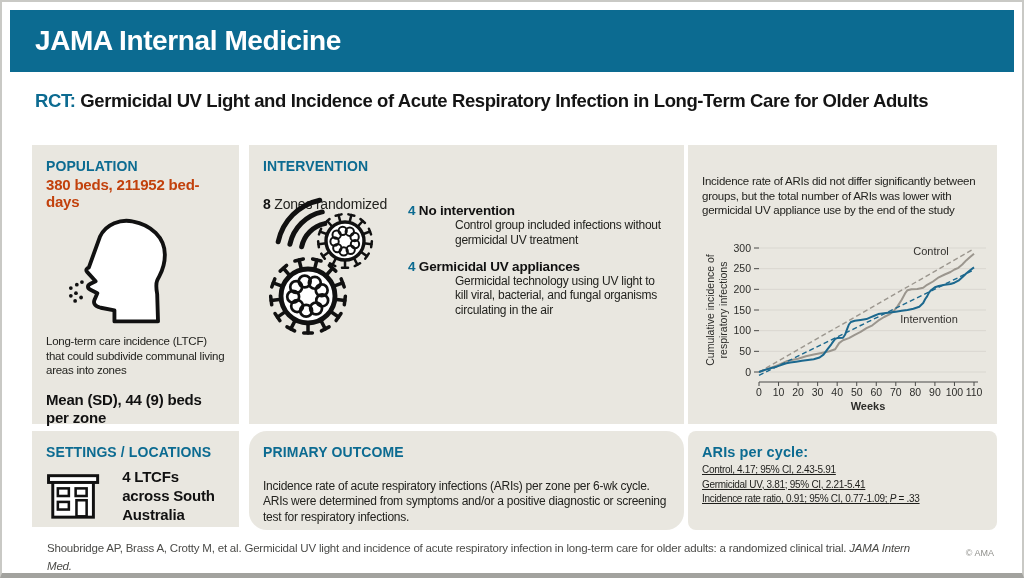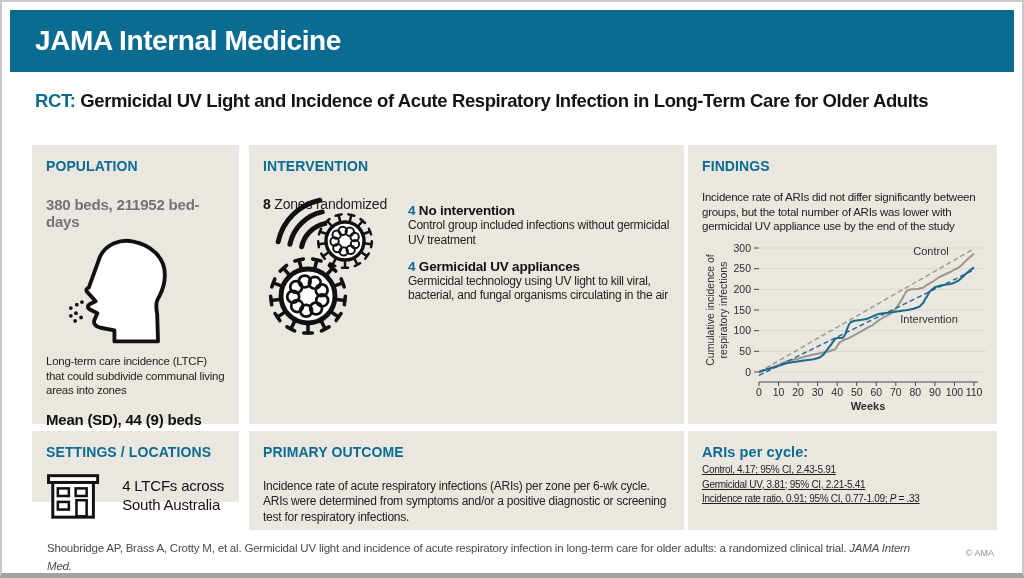--- a/index.html
+++ b/index.html
@@ -15,40 +15,40 @@
   .band .journal { font-size:28px; font-weight:bold; letter-spacing:-0.4px; padding-left:25px;text-align:right; }
   .main-title {
     position:absolute; left:33px; top:88px; width:975px;
     font-size:18.5px; font-weight:bold; letter-spacing:-0.4px; color:#141414;
   }
   .main-title .tag { color: var(--teal); }
   .panel { position:absolute; background:#e9e7e0; padding:13px 12px 10px 14px; }
   #p-pop { left:30px;  top:143px; width:207px; height:279px; }
   #p-int { left:247px; top:143px; width:435px; height:279px; }
   #p-fin { left:686px; top:143px; width:309px; height:279px; padding-right:8px; }
-  #p-set { left:30px;  top:429px; width:207px; height:71px; }
-  #p-out { left:247px; top:429px; width:435px; height:99px; }
-  #p-ari { left:686px; top:429px; width:309px; height:99px; padding-right:6px; }
+  #p-set { left:30px;  top:429px; width:207px; height:96px; }
+  #p-out { left:247px; top:429px; width:435px; height:99px;border-radius:18px; }
+  #p-ari { left:686px; top:429px; width:309px; height:99px; padding-right:6px;border-radius:8px; }
   .h { color: var(--teal); font-weight:bold; font-size:14px; letter-spacing:0.1px; }
-  .stat-bold { font-weight:bold; font-size:15px; color:#737373; margin-top:22px; letter-spacing:-0.2px; }
+  .stat-bold { font-weight:bold; font-size:15px; color:#c2410c; margin-top:2px; letter-spacing:-0.2px; }
   .small-txt { font-size:11.5px; line-height:1.28; color:#23231f; letter-spacing:-0.25px; }
   #p-pop .head-icon { margin:6px 0 4px 18px; }
   #p-pop .mean { font-weight:bold; font-size:15px; color:#111; margin-top:13px; line-height:1.2; letter-spacing:-0.2px; width:170px; }
   #p-int .zones { font-size:14px; color:#23231f; margin-top:22px; letter-spacing:-0.2px; }
   #p-int .zones b { color:#111; }
   .int-icons { position:absolute; left:20px; top:48px; }
   .int-text { position:absolute; left:159px; top:58px; width:262px; }
   .grp { margin-bottom:11px; }
   .grp-name { font-size:13.5px; font-weight:bold; color:#111; letter-spacing:-0.2px; }
   .grp-name .n { color: var(--teal); }
-  .grp-desc { font-size:12px; line-height:1.23; color:#23231f; letter-spacing:-0.25px; }
+  .grp-desc { font-size:12px; line-height:1.23; color:#23231f; letter-spacing:-0.25px;margin-left:47px; }
   #p-fin .summary { margin-top:16px; width:293px; }
   #chart { position:absolute; left:4px; top:92px; }
   .flex-row { display:flex; align-items:center; margin-top:8px; }
-  .loc-text { font-weight:normal; font-size:15px; color:#111; line-height:1.25; margin-left:22px; letter-spacing:-0.2px; width:120px; }
+  .loc-text { font-weight:bold; font-size:15px; color:#111; line-height:1.25; margin-left:22px; letter-spacing:-0.2px; width:120px; }
   #p-out .small-txt { margin-top:19px; width:410px; font-size:12px; }
   .ari-line { font-size:10px; color:#1d1d1a; line-height:1.45; letter-spacing:-0.3px;text-decoration:underline; }
   #p-ari .h { font-size:14.5px; }
   #p-ari .lines { margin-top:3px; }
   .footer { position:absolute; left:45px; top:538px; width:880px; font-size:11.5px; color:#4b4b48; line-height:1.55; letter-spacing:-0.2px; }
   .copyright { position:absolute; right:28px; top:546px; font-size:9px; color:#90908c; }
   svg text { font-family:"Liberation Sans", sans-serif; }
 </style>
 </head>
 <body>
@@ -176,21 +176,20 @@
       <div class="grp">
         <div class="grp-name">
           <span class="n">4</span><span> Germicidal UV appliances</span>
         </div>
         <div class="grp-desc">Germicidal technology using UV light to kill viral, bacterial, and fungal organisms circulating in the air</div>
       </div>
     </div>
   </div>
 
   <div class="panel" id="p-fin">
-    <div class="h">FINDINGS</div>
     <div class="summary small-txt">Incidence rate of ARIs did not differ significantly between groups, but the total number of ARIs was lower with germicidal UV appliance use by the end of the study</div>
     <svg id="chart" width="300" height="178" viewBox="0 0 300 178">
         <line x1="67" y1="135" x2="294" y2="135" stroke="#d9d7d0" stroke-width="1"></line>
         <line x1="62" y1="135" x2="67" y2="135" stroke="#4a4a48" stroke-width="1"></line>
         <text x="59" y="138.5" text-anchor="end" font-size="10.5" fill="#2d2d2a">0</text>
         <line x1="67" y1="114.33333333333333" x2="294" y2="114.33333333333333" stroke="#d9d7d0" stroke-width="1"></line>
         <line x1="62" y1="114.33333333333333" x2="67" y2="114.33333333333333" stroke="#4a4a48" stroke-width="1"></line>
         <text x="59" y="117.83333333333333" text-anchor="end" font-size="10.5" fill="#2d2d2a">50</text>
         <line x1="67" y1="93.66666666666666" x2="294" y2="93.66666666666666" stroke="#d9d7d0" stroke-width="1"></line>
         <line x1="62" y1="93.66666666666666" x2="67" y2="93.66666666666666" stroke="#4a4a48" stroke-width="1"></line>

